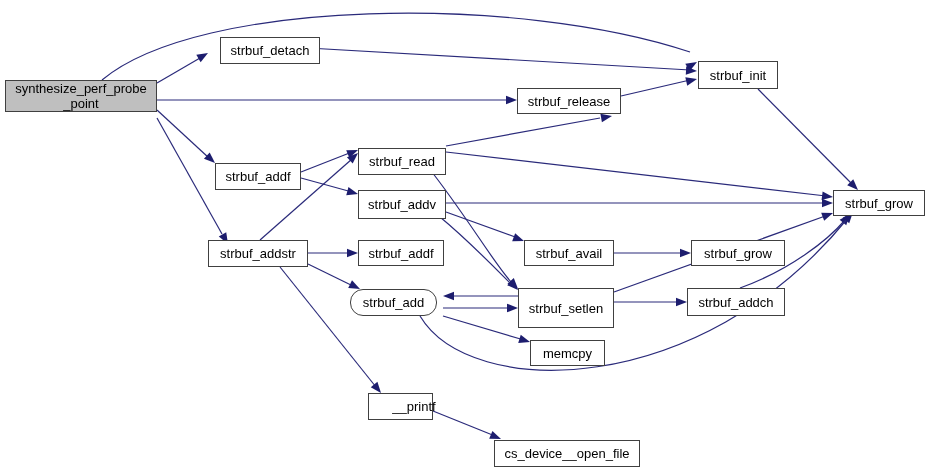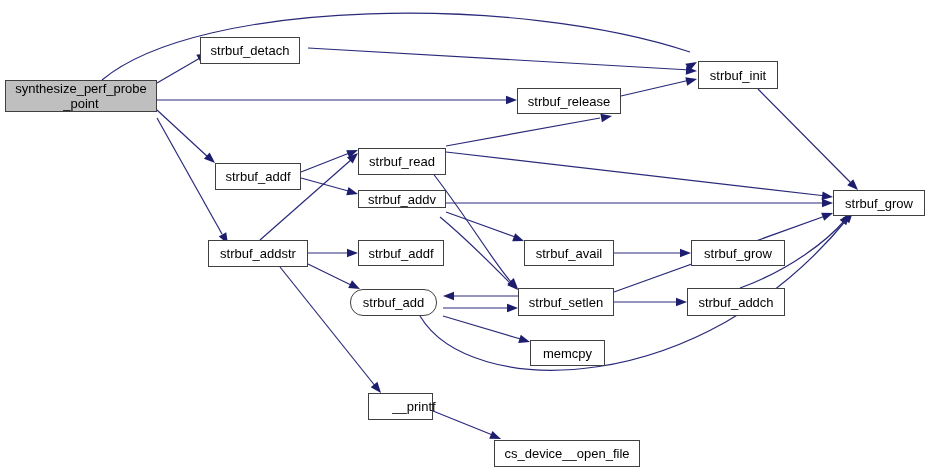--- a/index.html
+++ b/index.html
@@ -118,31 +118,31 @@
       <path d="M 443,316 L 524,340" class="edge-path" stroke="#2a2a7a"></path>
       <polygon points="0,0 -11,-4.3 -11,4.3" class="edge-head" fill="#1d1d6e" transform="translate(530,342) rotate(17)"></polygon>
       <path d="M 420,316 C 470,400 700,400 848,218" class="edge-path" stroke="#2a2a7a"></path>
       <polygon points="0,0 -11,-4.3 -11,4.3" class="edge-head" fill="#1d1d6e" transform="translate(853,212) rotate(-50)"></polygon>
       <path d="M 433,411 L 495,436" class="edge-path" stroke="#2a2a7a"></path>
       <polygon points="0,0 -11,-4.3 -11,4.3" class="edge-head" fill="#1d1d6e" transform="translate(501,439) rotate(22)"></polygon>
     </svg>
   <div id="node-layer">
       <div class="node root" style="left: 5px; top: 80px; width: 152px; height: 32px; background: rgb(191, 191, 191); border-color: rgb(64, 64, 64); color: rgb(0, 0, 0);">synthesize_perf_probe
 _point</div>
-      <div class="node" style="left: 200px; top: 37px; width: 100px; height: 27px; background: rgb(255, 255, 255); border-color: rgb(64, 64, 64); color: rgb(0, 0, 0);">strbuf_detach</div>
+      <div class="node" style="left: 220px; top: 37px; width: 100px; height: 27px; background: rgb(255, 255, 255); border-color: rgb(64, 64, 64); color: rgb(0, 0, 0);">strbuf_detach</div>
       <div class="node" style="left: 698px; top: 61px; width: 80px; height: 28px; background: rgb(255, 255, 255); border-color: rgb(64, 64, 64); color: rgb(0, 0, 0);">strbuf_init</div>
       <div class="node" style="left: 517px; top: 88px; width: 104px; height: 26px; background: rgb(255, 255, 255); border-color: rgb(64, 64, 64); color: rgb(0, 0, 0);">strbuf_release</div>
       <div class="node" style="left: 358px; top: 148px; width: 88px; height: 27px; background: rgb(255, 255, 255); border-color: rgb(64, 64, 64); color: rgb(0, 0, 0);">strbuf_read</div>
       <div class="node" style="left: 215px; top: 163px; width: 86px; height: 27px; background: rgb(255, 255, 255); border-color: rgb(64, 64, 64); color: rgb(0, 0, 0);">strbuf_addf</div>
-      <div class="node" style="left: 358px; top: 190px; width: 88px; height: 18px; background: rgb(255, 255, 255); border-color: rgb(64, 64, 64); color: rgb(0, 0, 0);">strbuf_addv</div>
+      <div class="node" style="left: 358px; top: 190px; width: 88px; height: 29px; background: rgb(255, 255, 255); border-color: rgb(64, 64, 64); color: rgb(0, 0, 0);">strbuf_addv</div>
       <div class="node" style="left: 833px; top: 190px; width: 92px; height: 26px; background: rgb(255, 255, 255); border-color: rgb(64, 64, 64); color: rgb(0, 0, 0);">strbuf_grow</div>
       <div class="node" style="left: 208px; top: 240px; width: 100px; height: 27px; background: rgb(255, 255, 255); border-color: rgb(64, 64, 64); color: rgb(0, 0, 0);">strbuf_addstr</div>
       <div class="node" style="left: 358px; top: 240px; width: 86px; height: 26px; background: rgb(255, 255, 255); border-color: rgb(64, 64, 64); color: rgb(0, 0, 0);">strbuf_addf</div>
       <div class="node" style="left: 524px; top: 240px; width: 90px; height: 26px; background: rgb(255, 255, 255); border-color: rgb(64, 64, 64); color: rgb(0, 0, 0);">strbuf_avail</div>
       <div class="node" style="left: 691px; top: 240px; width: 94px; height: 26px; background: rgb(255, 255, 255); border-color: rgb(64, 64, 64); color: rgb(0, 0, 0);">strbuf_grow</div>
       <div class="node" style="left: 350px; top: 289px; width: 87px; height: 27px; background: rgb(255, 255, 255); border-color: rgb(64, 64, 64); color: rgb(0, 0, 0); border-radius: 13px;">strbuf_add</div>
-      <div class="node" style="left: 518px; top: 288px; width: 96px; height: 28px; background: rgb(255, 255, 255); border-color: rgb(64, 64, 64); color: rgb(0, 0, 0);">strbuf_setlen</div>
+      <div class="node" style="left: 518px; top: 288px; width: 96px; height: 40px; background: rgb(255, 255, 255); border-color: rgb(64, 64, 64); color: rgb(0, 0, 0);">strbuf_setlen</div>
       <div class="node" style="left: 687px; top: 288px; width: 98px; height: 28px; background: rgb(255, 255, 255); border-color: rgb(64, 64, 64); color: rgb(0, 0, 0);">strbuf_addch</div>
       <div class="node" style="left: 530px; top: 340px; width: 75px; height: 26px; background: rgb(255, 255, 255); border-color: rgb(64, 64, 64); color: rgb(0, 0, 0);">memcpy</div>
       <div class="node" style="left: 368px; top: 393px; width: 65px; height: 27px; background: rgb(255, 255, 255); border-color: rgb(64, 64, 64); color: rgb(0, 0, 0); padding-left: 27px;">__printf</div>
       <div class="node" style="left: 494px; top: 440px; width: 146px; height: 27px; background: rgb(255, 255, 255); border-color: rgb(64, 64, 64); color: rgb(0, 0, 0);">cs_device__open_file</div>
     </div>
 </div>
 
 </body></html>

